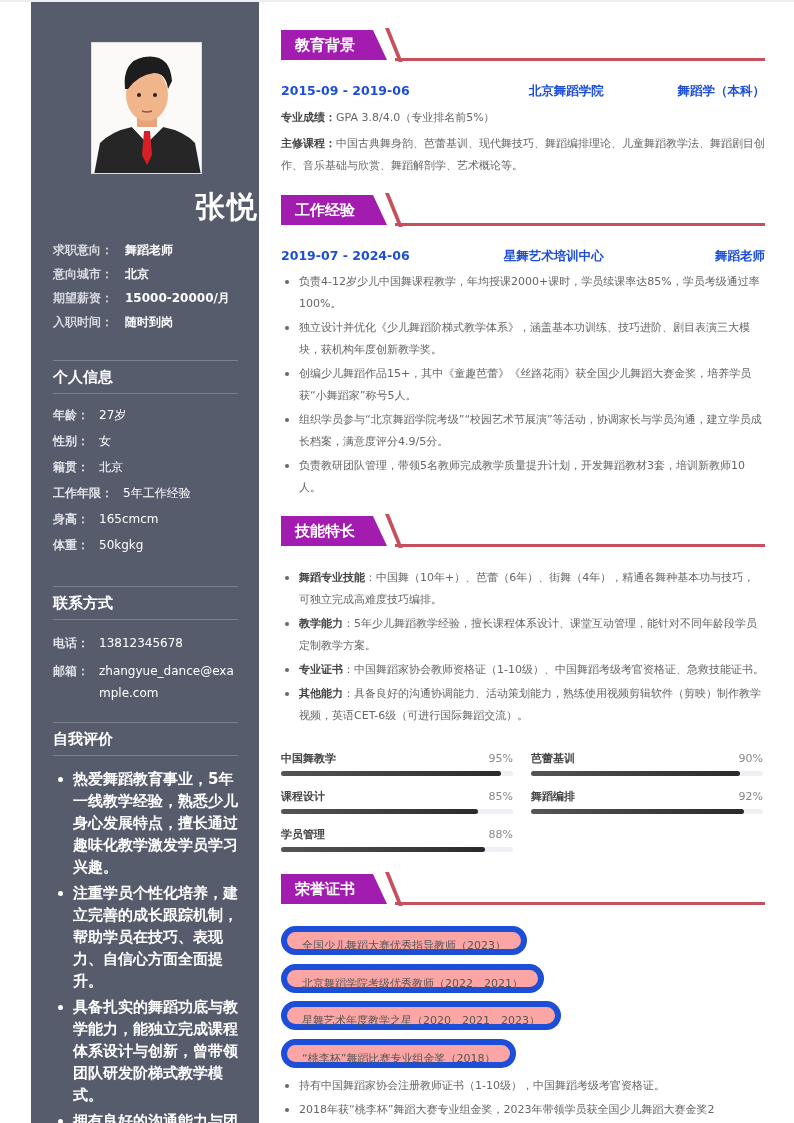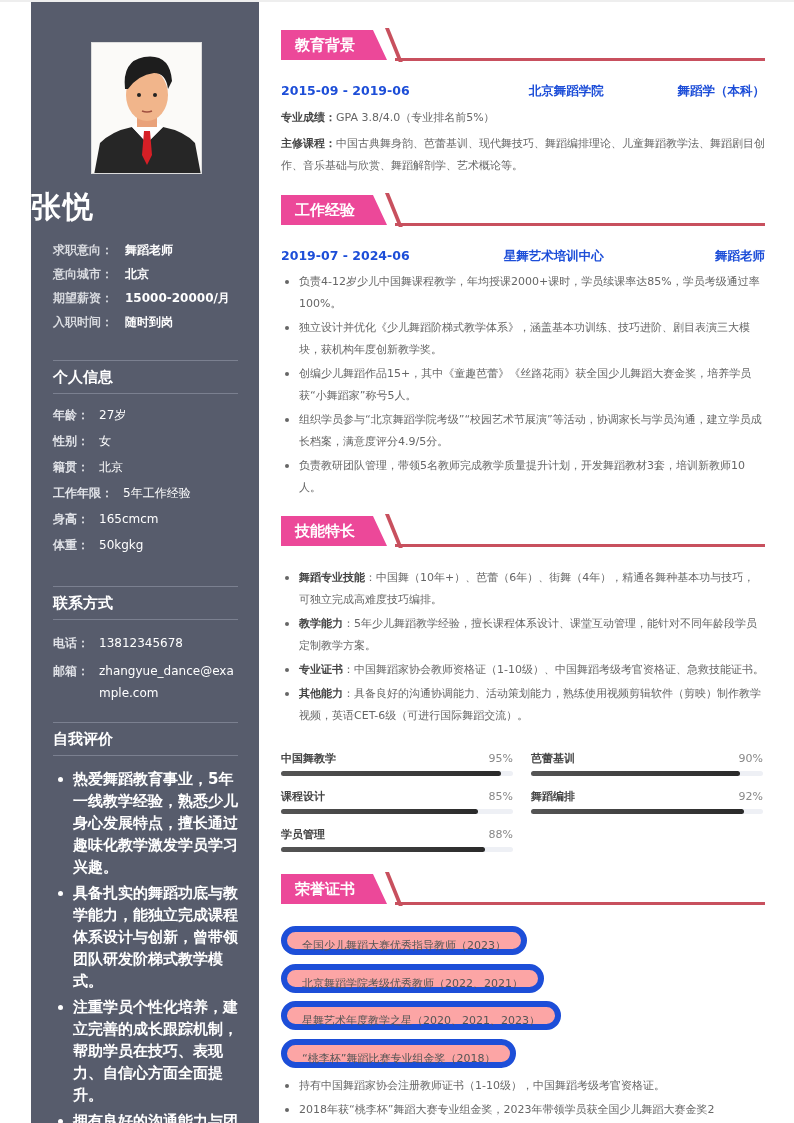--- a/index.html
+++ b/index.html
@@ -8,21 +8,21 @@
   .page-top-line { position: absolute; left: 0; top: 0; width: 794px; height: 2px; background: #eee; }
   .sidebar {
     position: absolute; left: 31px; top: 2px; width: 228px; height: 1121px;
     background: #575c6c; color: #fff; padding: 0 22px;
   }
   .photo {
     position: absolute; left: 60px; top: 40px; width: 111px; height: 132px;
     background: #fbfaf8; border: 1px solid #ddd; overflow: hidden;
   }
   .name {
-    position: absolute; left: 0; top: 185px; width: 228px; text-align: left;
+    position: absolute; left: 0; top: 185px; width: 228px; text-align: right;
     font-size: 30px; font-weight: bold; color: #fff; letter-spacing: 2px;
   }
   .intent { position: absolute; left: 22px; top: 236px; width: 190px; }
   .intent-row { display: flex; font-size: 12px; font-weight: bold; height: 24px; line-height: 24px; }
   .intent-row .lbl { color: #d9dbe0; width: 72px; }
   .intent-row .val { color: #fff; }
   .side-section { position: absolute; left: 22px; width: 185px; }
   .side-title {
     border-top: 1px solid #7b8090; border-bottom: 1px solid #7b8090;
     font-size: 15px; font-weight: bold; color: #fff; padding: 7px 0 6px 0;
@@ -33,21 +33,21 @@
   .contact-row { display: flex; font-size: 12px; line-height: 22px; margin-bottom: 6px; }
   .contact-row .lbl { color: #e1e3e8; font-weight: bold; white-space: nowrap; margin-right: 10px; }
   .contact-row .val { color: #fff; word-break: break-all; }
   .eval-list { list-style: none; margin-top: 12px; }
   .eval-list li { position: relative; padding-left: 20px; font-size: 15px; line-height: 22px; color: #fff; font-weight: bold; margin-bottom: 4px; }
   .eval-list li::before { content: ""; position: absolute; left: 5px; top: 9px; width: 5px; height: 5px; border-radius: 50%; background: #fff; }
 
   .main { position: absolute; left: 281px; top: 0; width: 484px; }
   .sec-head { position: absolute; left: 0; width: 484px; height: 32px; }
   .sec-head .box {
-    position: absolute; left: 0; top: 0; height: 30px; width: 106px; background: #ec4899;
+    position: absolute; left: 0; top: 0; height: 30px; width: 106px; background: #a21caf;
     color: #fff; font-size: 15px; font-weight: bold; line-height: 30px; padding-left: 14px;
     clip-path: polygon(0 0, 92px 0, 106px 30px, 0 30px);
   }
   .sec-head .slash {
     position: absolute; left: 104px; top: -2px; width: 4px; height: 34px; background: #c8505e;
     transform: skewX(22deg); transform-origin: top left;
   }
   .sec-head .line { position: absolute; left: 114px; top: 28px; width: 370px; height: 3px; background: #c8505e; }
   .edu-row { position: absolute; left: 0; width: 484px; display: flex; justify-content: space-between; font-size: 12.5px; font-weight: bold; color: #1d4ed8; }
   .edu-row span { flex: 1; }
@@ -153,22 +153,22 @@
           <span class="lbl">邮箱：</span>
           <span class="val">zhangyue_dance@example.com</span>
         </div>
     </div>
   </div>
 
   <div class="side-section" style="top:720px;">
     <div class="side-title" style="border-top:1px solid #7b8090;">自我评价</div>
     <ul class="eval-list">
       <li>热爱舞蹈教育事业，5年一线教学经验，熟悉少儿身心发展特点，擅长通过趣味化教学激发学员学习兴趣。</li>
+      <li>注重学员个性化培养，建立完善的成长跟踪机制，帮助学员在技巧、表现力、自信心方面全面提升。</li>
       <li>具备扎实的舞蹈功底与教学能力，能独立完成课程体系设计与创新，曾带领团队研发阶梯式教学模式。</li>
-      <li>注重学员个性化培养，建立完善的成长跟踪机制，帮助学员在技巧、表现力、自信心方面全面提升。</li>
       <li>拥有良好的沟通能力与团队协作精神，积极参与行业培训与交流，持续提升专业水平，致力于成为复合型舞蹈教育人才。</li>
     </ul>
   </div>
 </aside>
 
 <main class="main">
 
   <div class="sec-head" style="top:30px;">
     <div class="box">教育背景</div>
     <div class="slash"></div>

